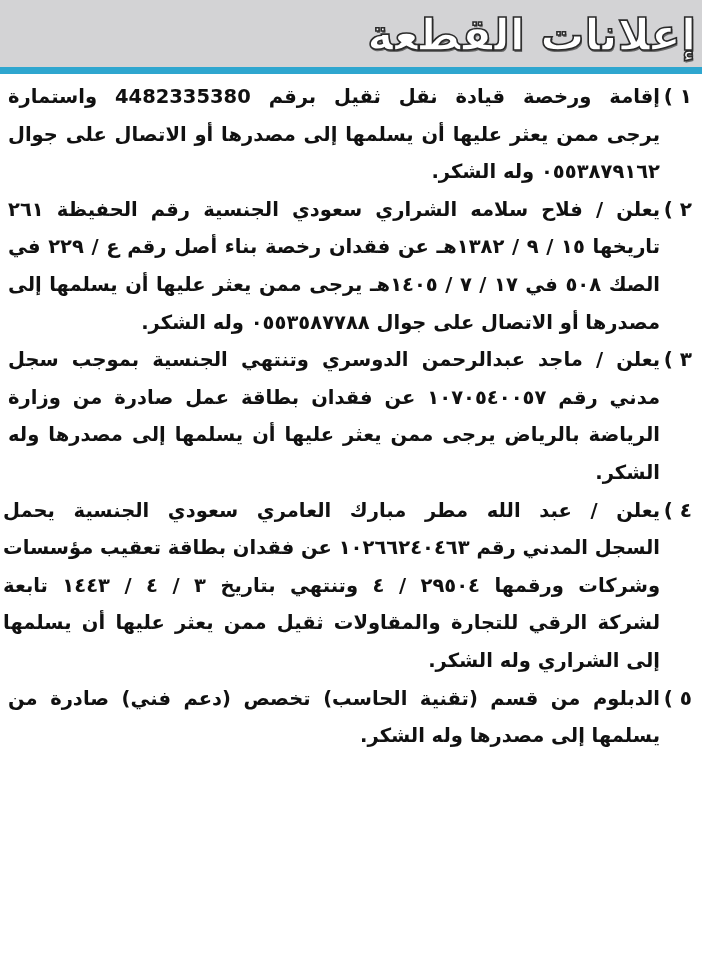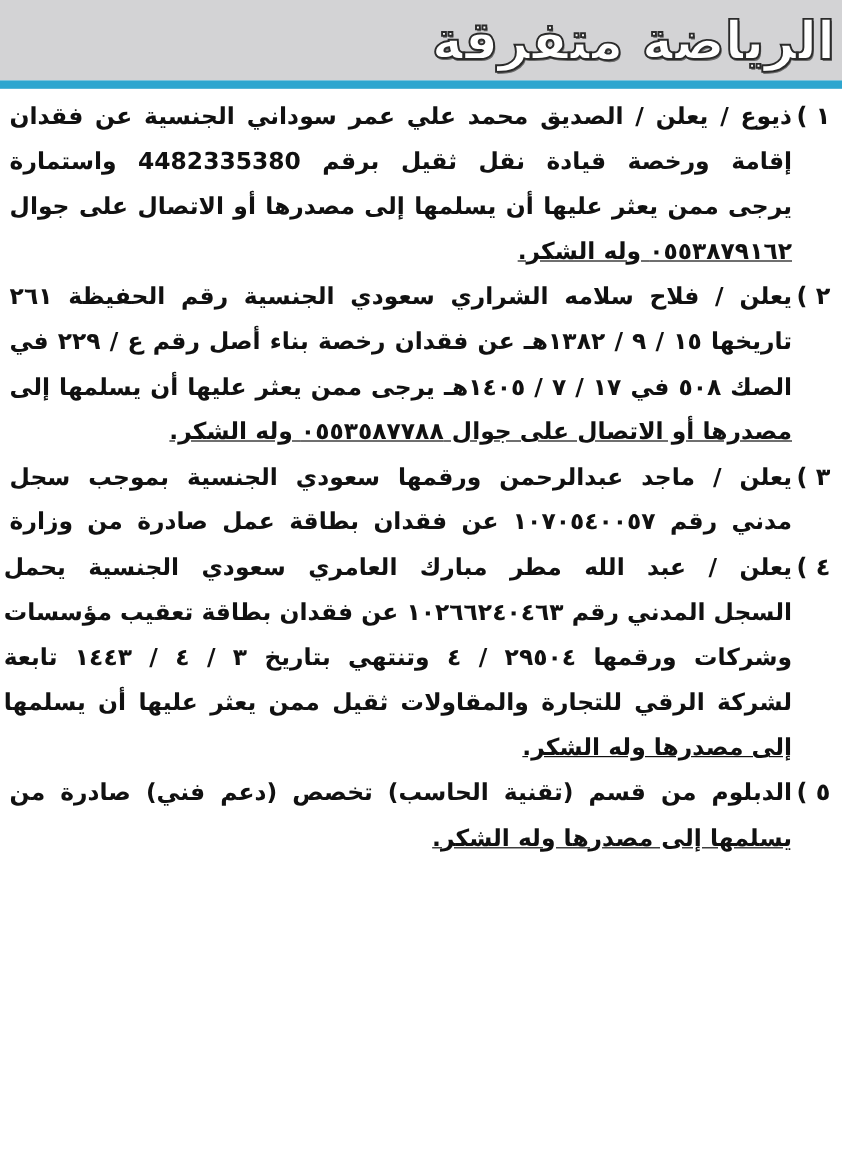--- a/index.html
+++ b/index.html
@@ -74,69 +74,69 @@
       font-weight: bold;
       font-size: 19.5px;
       line-height: 37.6px;
       white-space: nowrap;
       text-align: justify;
       text-align-last: justify;
       overflow: hidden;
     }
     .ad-line.last {
       text-align-last: right;
-      text-decoration: underline;
     }
   </style>
 </head>
 <body>
 
 <div class="header">
-  <div class="header-title">الرياضة متفرقة</div>
+  <div class="header-title">إعلانات القطعة</div>
 </div>
 <div class="header-bar"></div>
 
 <div class="ads">
 
   <div class="ad">
     <div class="ad-num">١ )</div>
     <div class="ad-body">
-      <span class="ad-line">ذيوع / يعلن / الصديق محمد علي عمر سوداني الجنسية عن فقدان</span>
       <span class="ad-line">إقامة ورخصة قيادة نقل ثقيل برقم 4482335380 واستمارة</span>
       <span class="ad-line">يرجى ممن يعثر عليها أن يسلمها إلى مصدرها أو الاتصال على جوال</span>
       <span class="ad-line last">٠٥٥٣٨٧٩١٦٢ وله الشكر.</span>
     </div>
   </div>
 
   <div class="ad">
     <div class="ad-num">٢ )</div>
     <div class="ad-body">
       <span class="ad-line">يعلن / فلاح سلامه الشراري سعودي الجنسية رقم الحفيظة ٢٦١</span>
       <span class="ad-line">تاريخها ١٥ / ٩ / ١٣٨٢هـ عن فقدان رخصة بناء أصل رقم ع / ٢٢٩ في</span>
       <span class="ad-line">الصك ٥٠٨ في ١٧ / ٧ / ١٤٠٥هـ يرجى ممن يعثر عليها أن يسلمها إلى</span>
       <span class="ad-line last">مصدرها أو الاتصال على جوال ٠٥٥٣٥٨٧٧٨٨ وله الشكر.</span>
     </div>
   </div>
 
   <div class="ad">
     <div class="ad-num">٣ )</div>
     <div class="ad-body">
-      <span class="ad-line">يعلن / ماجد عبدالرحمن ورقمها سعودي الجنسية بموجب سجل</span>
+      <span class="ad-line">يعلن / ماجد عبدالرحمن الدوسري وتنتهي الجنسية بموجب سجل</span>
       <span class="ad-line">مدني رقم ١٠٧٠٥٤٠٠٥٧ عن فقدان بطاقة عمل صادرة من وزارة</span>
+      <span class="ad-line">الرياضة بالرياض يرجى ممن يعثر عليها أن يسلمها إلى مصدرها وله</span>
+      <span class="ad-line last">الشكر.</span>
     </div>
   </div>
 
   <div class="ad">
     <div class="ad-num">٤ )</div>
     <div class="ad-body">
       <span class="ad-line">يعلن / عبد الله مطر مبارك العامري سعودي الجنسية يحمل</span>
       <span class="ad-line">السجل المدني رقم ١٠٢٦٦٢٤٠٤٦٣ عن فقدان بطاقة تعقيب مؤسسات</span>
       <span class="ad-line">وشركات ورقمها ٢٩٥٠٤ / ٤ وتنتهي بتاريخ ٣ / ٤ / ١٤٤٣ تابعة</span>
       <span class="ad-line">لشركة الرقي للتجارة والمقاولات ثقيل ممن يعثر عليها أن يسلمها</span>
-      <span class="ad-line last">إلى مصدرها وله الشكر.</span>
+      <span class="ad-line last">إلى الشراري وله الشكر.</span>
     </div>
   </div>
 
   <div class="ad">
     <div class="ad-num">٥ )</div>
     <div class="ad-body">
       <span class="ad-line">الدبلوم من قسم (تقنية الحاسب) تخصص (دعم فني) صادرة من</span>
       <span class="ad-line last">يسلمها إلى مصدرها وله الشكر.</span>
     </div>
   </div>

